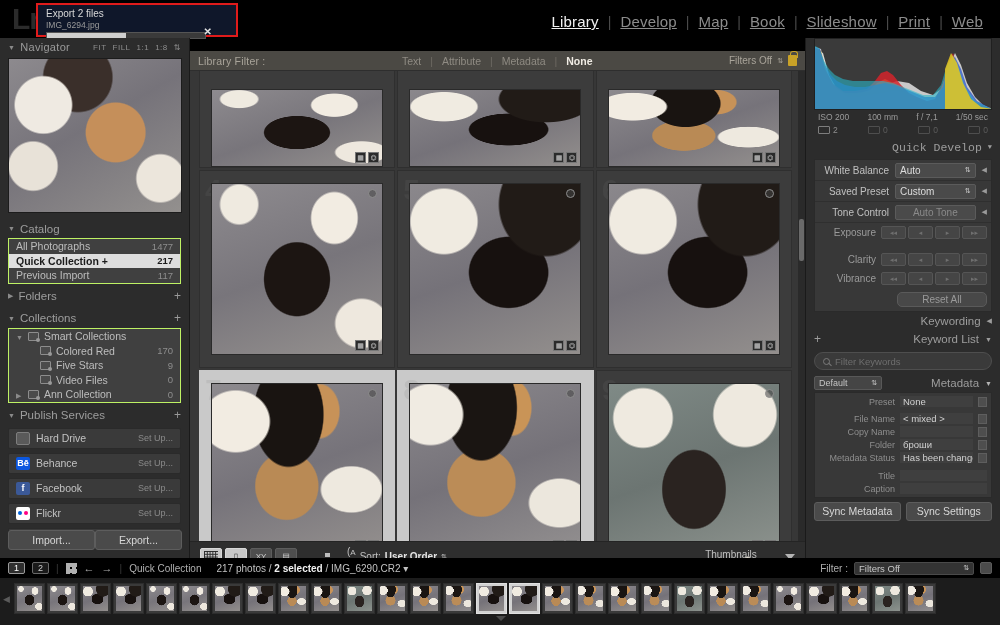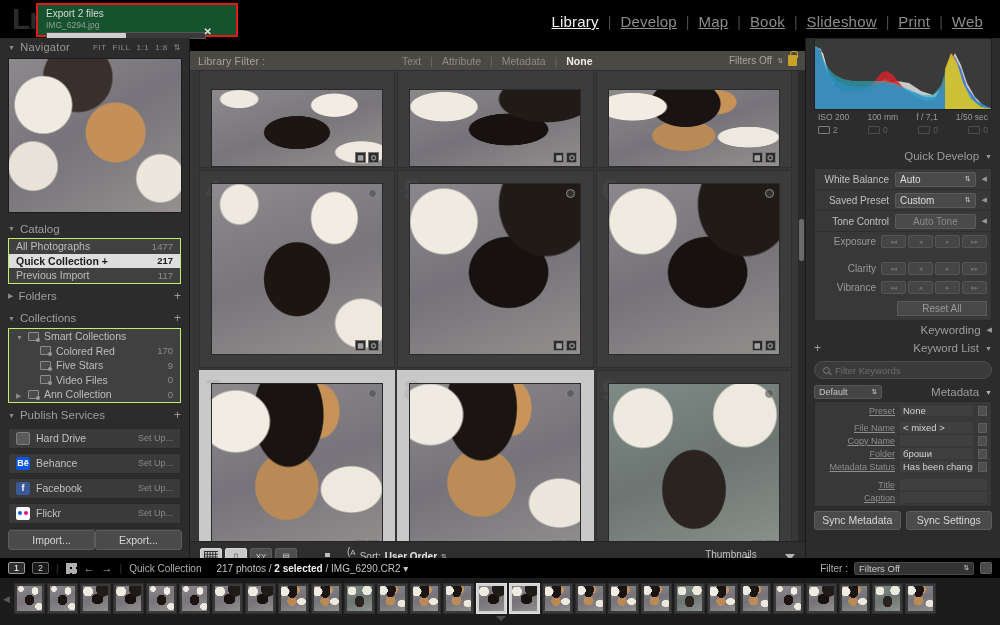--- a/index.html
+++ b/index.html
@@ -19,21 +19,21 @@
     background: #000;
   }
   .lr-logo {
     position: absolute; left: 12px; top: 2px;
     font-size: 30px; font-weight: bold; color: #2b2b2b;
     letter-spacing: -1px; font-family: "Liberation Sans", sans-serif;
   }
   .export-wrap {
     position: absolute; left: 36px; top: 3px; width: 202px; height: 34px;
     border: 2px solid #e01b1b;
-    background: #14532d;
+    background: #0f172a;
   }
   .export-inner { padding: 3px 6px 0 8px; }
   .export-title { font-size: 10px; color: #d8d8d8; line-height: 12px; }
   .export-file  { font-size: 8.5px; color: #9a9a9a; line-height: 10px; }
   .export-bar {
     position: relative; margin-top: 2px; height: 7px; width: 160px;
     background: #3a3a3a; border: 1px solid #555;
   }
   .export-bar-fill { position: absolute; left: 0; top: 0; bottom: 0; width: 50%; background: #cfcfcf; }
   .export-x {
@@ -322,40 +322,40 @@
   .tri-left { font-size: 7px; color: #9a9a9a; }
   .adj-row { height: 19px; display:flex; align-items:center; gap: 5px; padding: 0 4px; font-size: 10px; }
   .adj-label { width: 68px; text-align: right; color: #9a9a9a; }
   .adj-btns { display:flex; gap: 2px; }
   .adj-b {
     width: 25px; height: 13px; background: #454545; border: 1px solid #555;
     border-radius: 2px; color: #6f6f6f; font-size: 7px; text-align: center; line-height: 11px;
   }
   .reset-all {
     margin: 4px 4px 4px auto; width: 90px; height: 15px; background: #484848;
-    border: 1px solid #5a5a5a; border-radius: 0; color: #9a9a9a;
+    border: 1px solid #5a5a5a; border-radius: 5px; color: #9a9a9a;
     font-size: 10px; text-align: center; line-height: 13px;
   }
   .kw-search {
     height: 18px; background: #3a3a3a; border: 1px solid #4e4e4e; border-radius: 9px;
     display:flex; align-items:center; padding: 0 8px; gap: 5px;
     font-size: 9.5px; color: #6e6e6e; margin: 4px 0;
   }
   .mag { width: 7px; height: 7px; border: 1.2px solid #7a7a7a; border-radius: 50%; position: relative; }
   .mag::after { content:''; position:absolute; right:-3px; bottom:-2px; width:4px; height:1.2px; background:#7a7a7a; transform: rotate(45deg); }
   .meta-top { display:flex; align-items:center; gap: 6px; height: 18px; }
   .meta-preset-sel {
     width: 68px; height: 14px; background: #454545; border: 1px solid #585858;
     border-radius: 2px; font-size: 9px; color: #c4c4c4; display:flex; align-items:center; padding: 0 4px;
   }
   .meta-preset-sel .stepper { margin-left:auto; font-size:7px; line-height:6px; }
   .meta-title { margin-left:auto; color: #9d9d9d; font-size: 11.5px; }
   .meta-block { background: #383838; border: 1px solid #2a2a2a; padding: 2px 0; }
   .mrow { display:flex; align-items:center; height: 13px; font-size: 9.5px; gap: 5px; padding: 0 4px; }
-  .mlabel { width: 76px; text-align: right; color: #8e8e8e; font-size: 9px; text-decoration: underline; }
+  .mlabel { width: 76px; text-align: right; color: #8e8e8e; font-size: 9px; }
   .mval { flex: 1; color: #d2d2d2; background: #3f3f3f; height: 11px; padding: 0 3px; font-size: 9.5px; line-height: 11px; overflow: hidden; white-space: nowrap; }
   .mbtn { width: 9px; height: 10px; background: #4e4e4e; border: 1px solid #5e5e5e; flex: none; }
   .sync-row { display:flex; gap: 5px; margin-top: 4px; }
   .sync-btn {
     flex: 1; height: 19px; background: #4a4a4a; border: 1px solid #5c5c5c;
     border-radius: 3px; color: #d8d8d8; font-size: 10.5px; text-align: center; line-height: 17px;
   }
 
   
   .filmstrip-bar {
@@ -742,21 +742,21 @@
       <span class="hb dim">
         <span class="hb-box"></span>
         <span>0</span>
       </span>
       <span class="hb dim">
         <span class="hb-box"></span>
         <span>0</span>
       </span>
     </div>
 
-    <div class="rp-head" style="margin-top:12px;">
+    <div class="rp-head" style="margin-top:3px;font-family:Liberation Mono, monospace;">
       <span>Quick Develop</span>
       <span class="tri-r">▼</span>
     </div>
     <div class="qd-block">
       <div class="qd-row">
         <span class="qd-label">White Balance</span>
         <span class="qd-sel">
           <span>Auto</span>
           <span class="stepper">⇅</span>
         </span>

